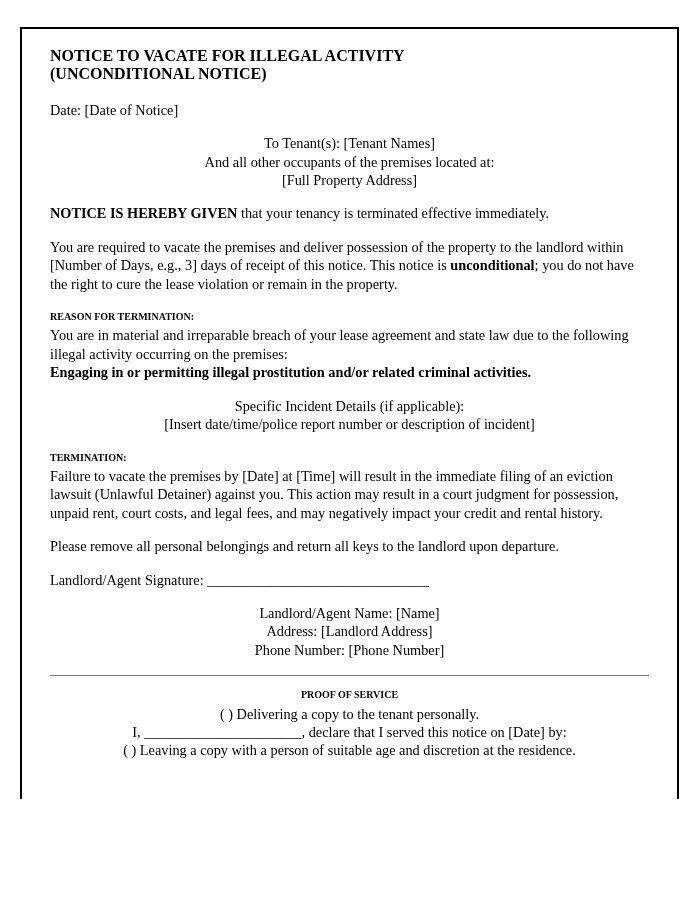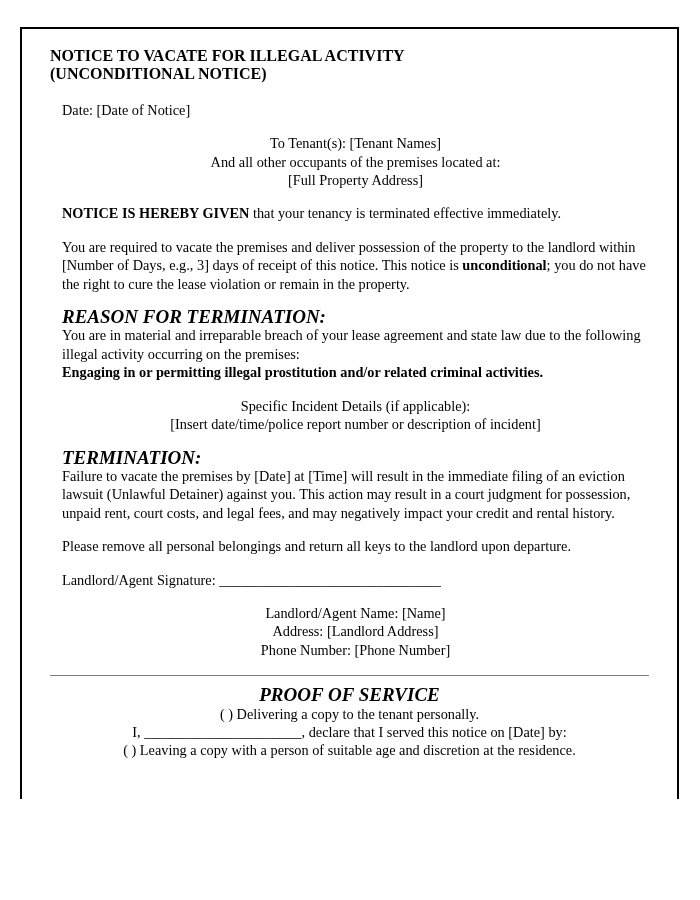--- a/index.html
+++ b/index.html
@@ -24,24 +24,24 @@
     top: 27px;
     width: 659px;
     height: 772px;
     border: 2px solid #000000;
     border-bottom: 0;
     padding: 18px 28px 0 28px;
     font-size: 14.3px;
     line-height: 18.4px;
   }
   .bold { font-weight: bold; }
-  .block { margin: 0 0 15px 12px; }
+  .block { margin: 0 0 15px 0; }
   .title-block { margin: 0 0 17px 0; }
   .title-block div { font-weight: bold; font-size: 16px; }
-  .heading { font-weight: bold; font-size: 19px; font-style: italic; }
+  .heading { font-weight: bold; font-size: 10px; }
   .tight div { margin: 0; text-align: center; }
   .divider {
     border: 0;
     border-top: 1px solid #7d7d7d;
     margin: 16px 0 10px 0;
     width: 100%;
   }
   .sig-blank, .proof-blank { letter-spacing: 0; white-space: nowrap; }
 </style>
 </head>

